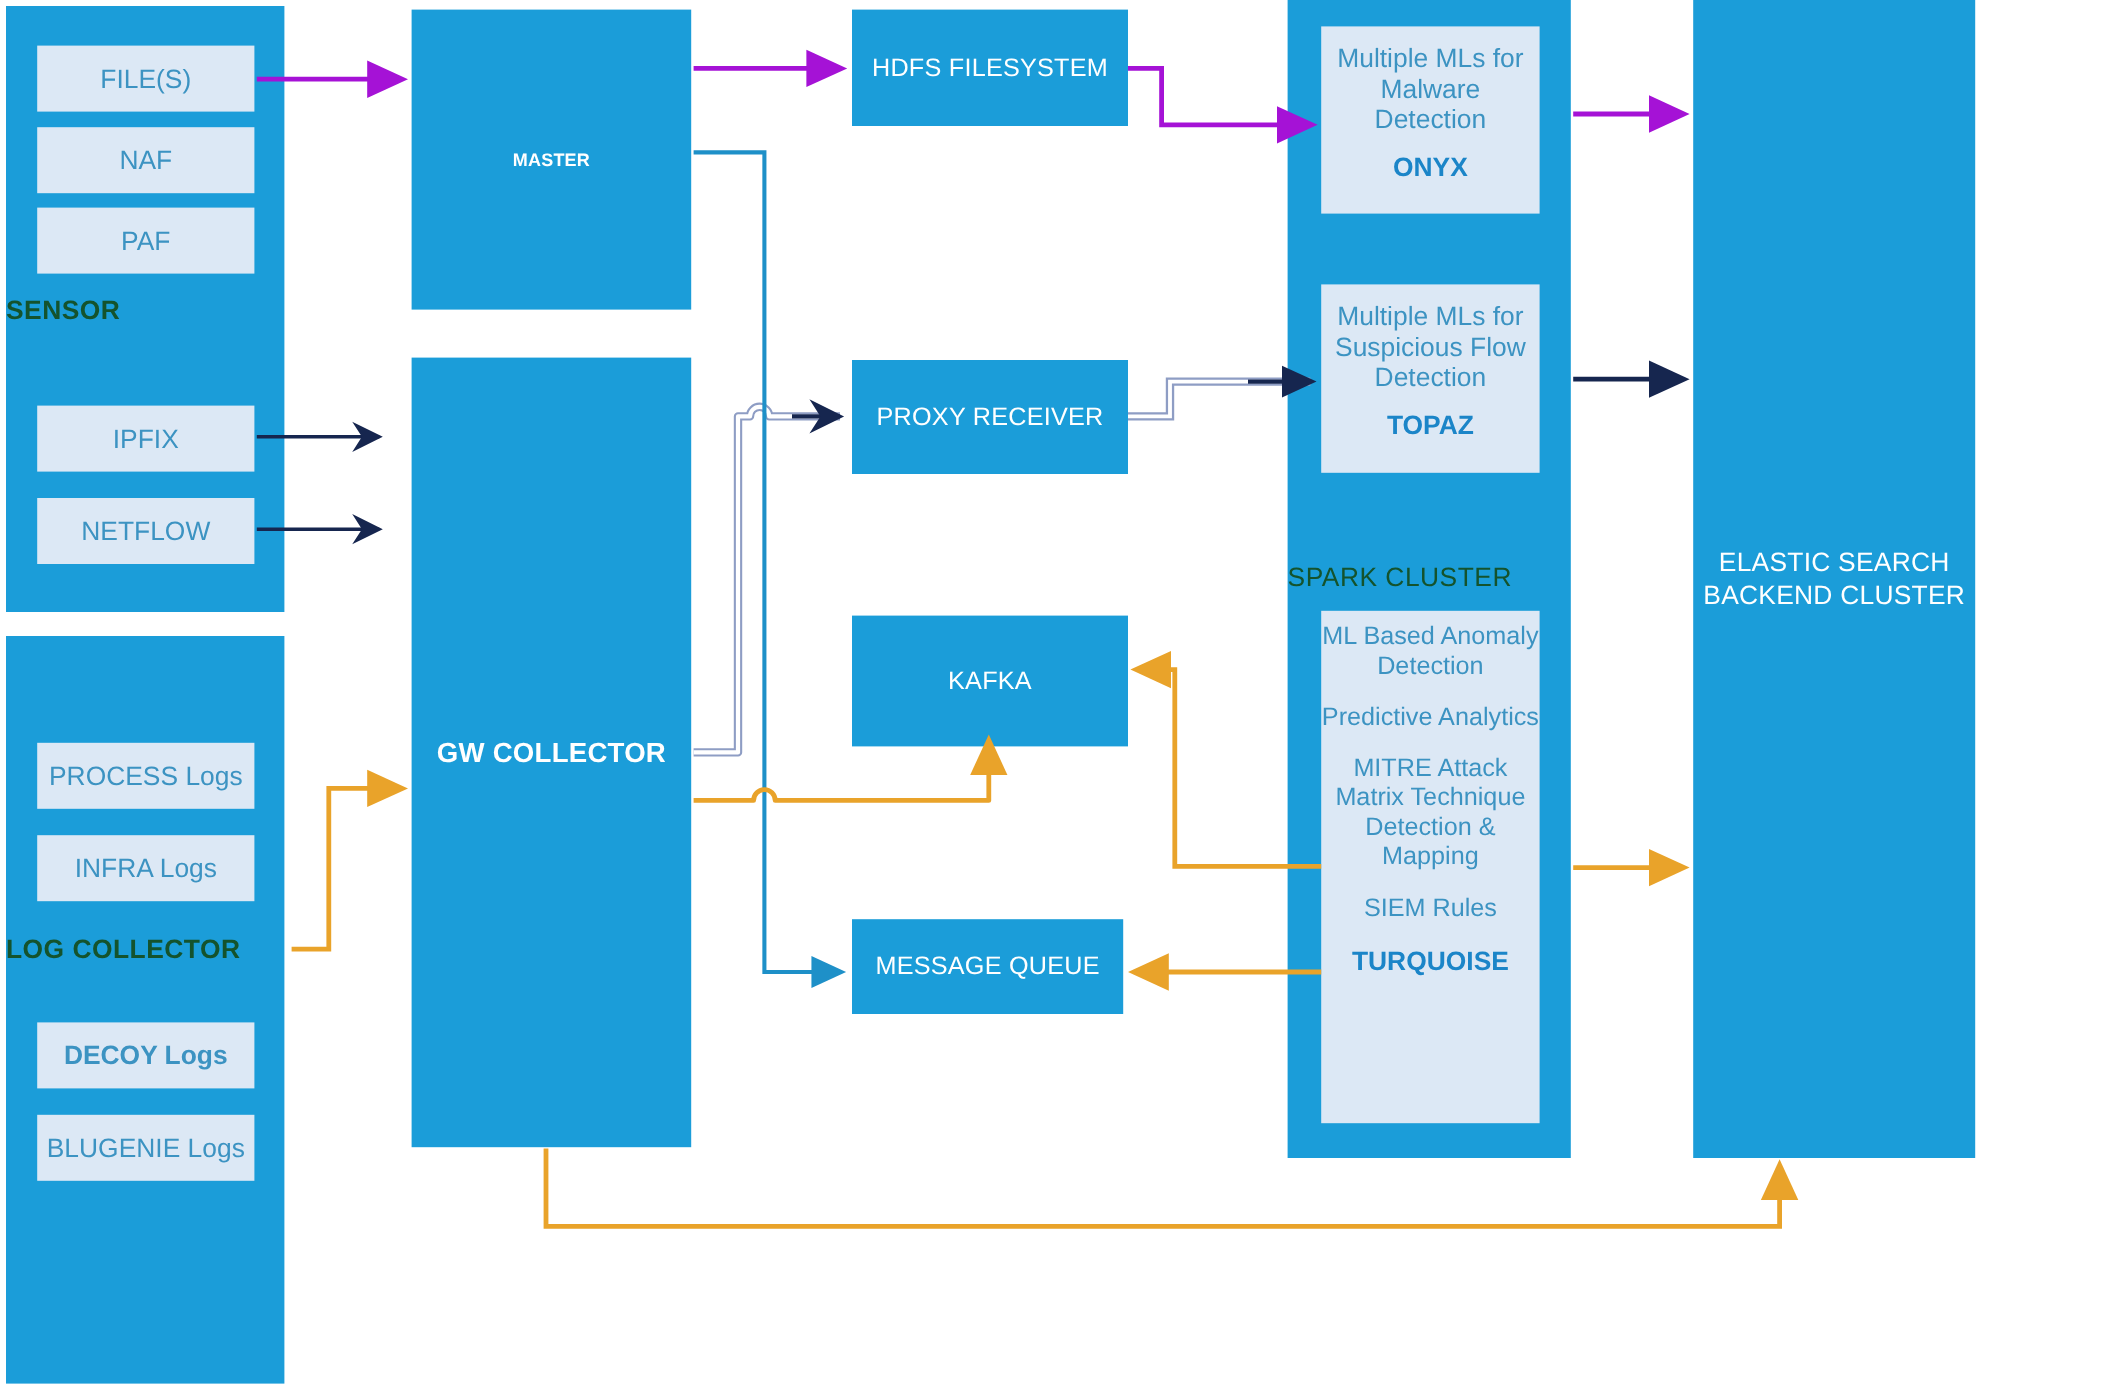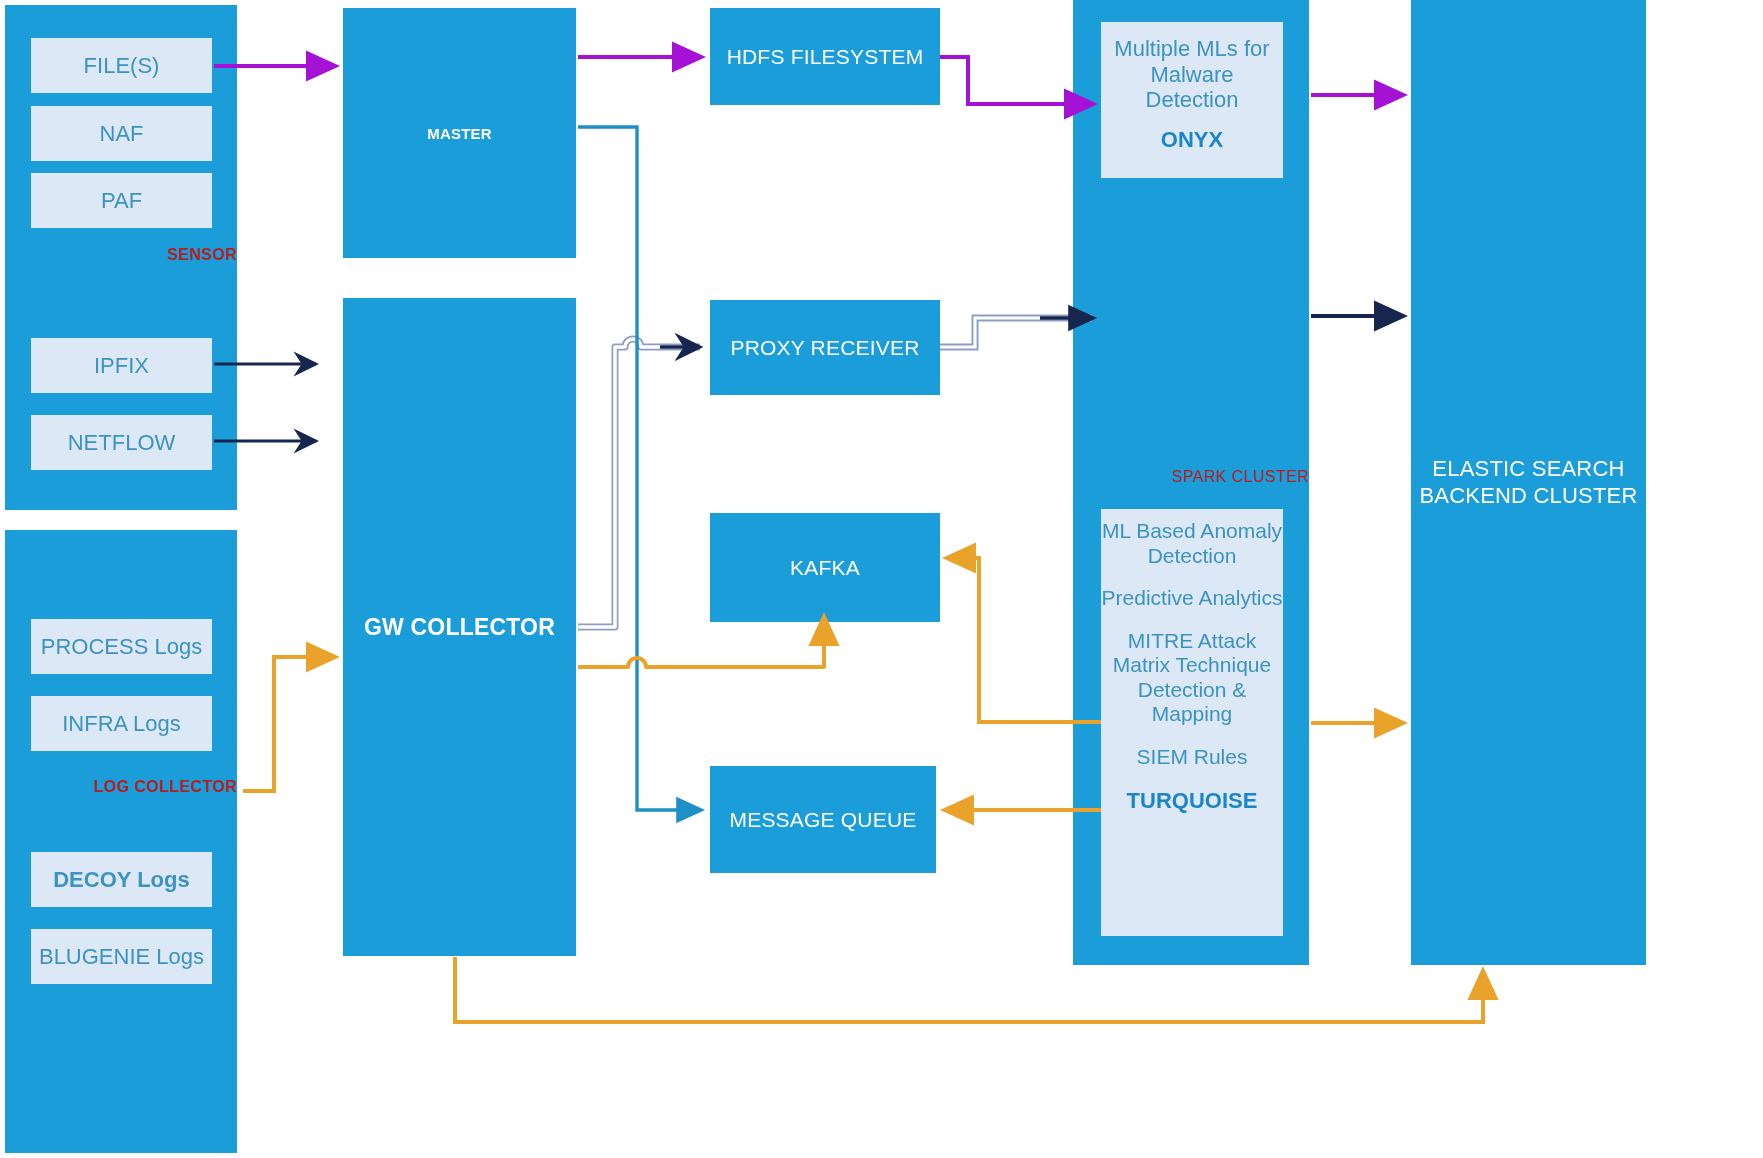--- a/index.html
+++ b/index.html
@@ -6,22 +6,22 @@
   #stage{position:relative;width:1763px;height:1158px;background:#ffffff;
          font-family:"Liberation Sans", sans-serif; overflow:hidden;}
   .panel{position:absolute;background:#1b9dd9;box-sizing:border-box;}
   .node{position:absolute;background:#1b9dd9;box-sizing:border-box;
         display:flex;align-items:center;justify-content:center;text-align:center;
         color:#ffffff;font-size:21px;letter-spacing:.2px;}
   .chip{position:absolute;background:#dce8f5;box-sizing:border-box;
         display:flex;align-items:center;justify-content:center;text-align:center;
         color:#3c93c2;font-size:22px;}
   .chip.tall{flex-direction:column;justify-content:flex-start;padding-top:14px;line-height:1.17;}
-  .grouplabel{position:absolute;color:#b91c1c;font-weight:bold;font-size:16px;
-              letter-spacing:.4px;text-align:right;}
+  .grouplabel{position:absolute;color:#14532d;font-weight:bold;font-size:22px;
+              letter-spacing:.4px;text-align:left;}
   .grouplabel.plain{font-weight:normal;}
   .mlname{font-weight:bold;color:#1b85c8;font-size:22px;margin-top:14px;}
   .mlname.big{margin-top:18px;}
   .turq-line{display:block;}
   .turq-gap{height:18px;}
   svg#wires{position:absolute;left:0;top:0;width:1763px;height:1158px;pointer-events:none;}
 </style>
 </head>
 <body>
 
@@ -40,29 +40,33 @@
   <div class="chip" style="left:31px;top:696px;width:181px;height:55px;">INFRA Logs</div>
   <div class="grouplabel" style="left:5px;top:778px;width:232px;">LOG COLLECTOR</div>
   <div class="chip" style="left:31px;top:852px;width:181px;height:55px;font-weight:bold;">DECOY Logs</div>
   <div class="chip" style="left:31px;top:929px;width:181px;height:55px;">BLUGENIE Logs</div>
 
   <div class="node" style="left:343px;top:8px;width:233px;height:250px;font-weight:bold;font-size:15px;">MASTER</div>
   <div class="node" style="left:343px;top:298px;width:233px;height:658px;font-weight:bold;font-size:23px;">GW COLLECTOR</div>
   <div class="node" style="left:710px;top:8px;width:230px;height:97px;">HDFS FILESYSTEM</div>
   <div class="node" style="left:710px;top:300px;width:230px;height:95px;">PROXY RECEIVER</div>
   <div class="node" style="left:710px;top:513px;width:230px;height:109px;">KAFKA</div>
-  <div class="node" style="left:710px;top:766px;width:226px;height:107px;">MESSAGE QUEUE</div>
+  <div class="node" style="left:710px;top:766px;width:226px;height:79px;">MESSAGE QUEUE</div>
 
   <div class="panel" style="left:1073px;top:0px;width:236px;height:965px;"></div>
 
   <div class="chip tall" style="left:1101px;top:22px;width:182px;height:156px;">
     <span>Multiple MLs for Malware Detection</span>
     <span class="mlname">ONYX</span>
   </div>
 
+  <div class="chip tall" style="left:1101px;top:237px;width:182px;height:157px;">
+    <span>Multiple MLs for Suspicious Flow Detection</span>
+    <span class="mlname">TOPAZ</span>
+  </div>
 
   <div class="grouplabel plain" style="left:1073px;top:468px;width:236px;">SPARK CLUSTER</div>
 
   <div class="chip tall" style="left:1101px;top:509px;width:182px;height:427px;padding-top:10px;font-size:21px;">
     <span class="turq-line">ML Based Anomaly Detection</span>
     <span class="turq-gap"></span>
     <span class="turq-line">Predictive Analytics</span>
     <span class="turq-gap"></span>
     <span class="turq-line">MITRE Attack Matrix Technique Detection &amp; Mapping</span>
     <span class="turq-gap"></span>

